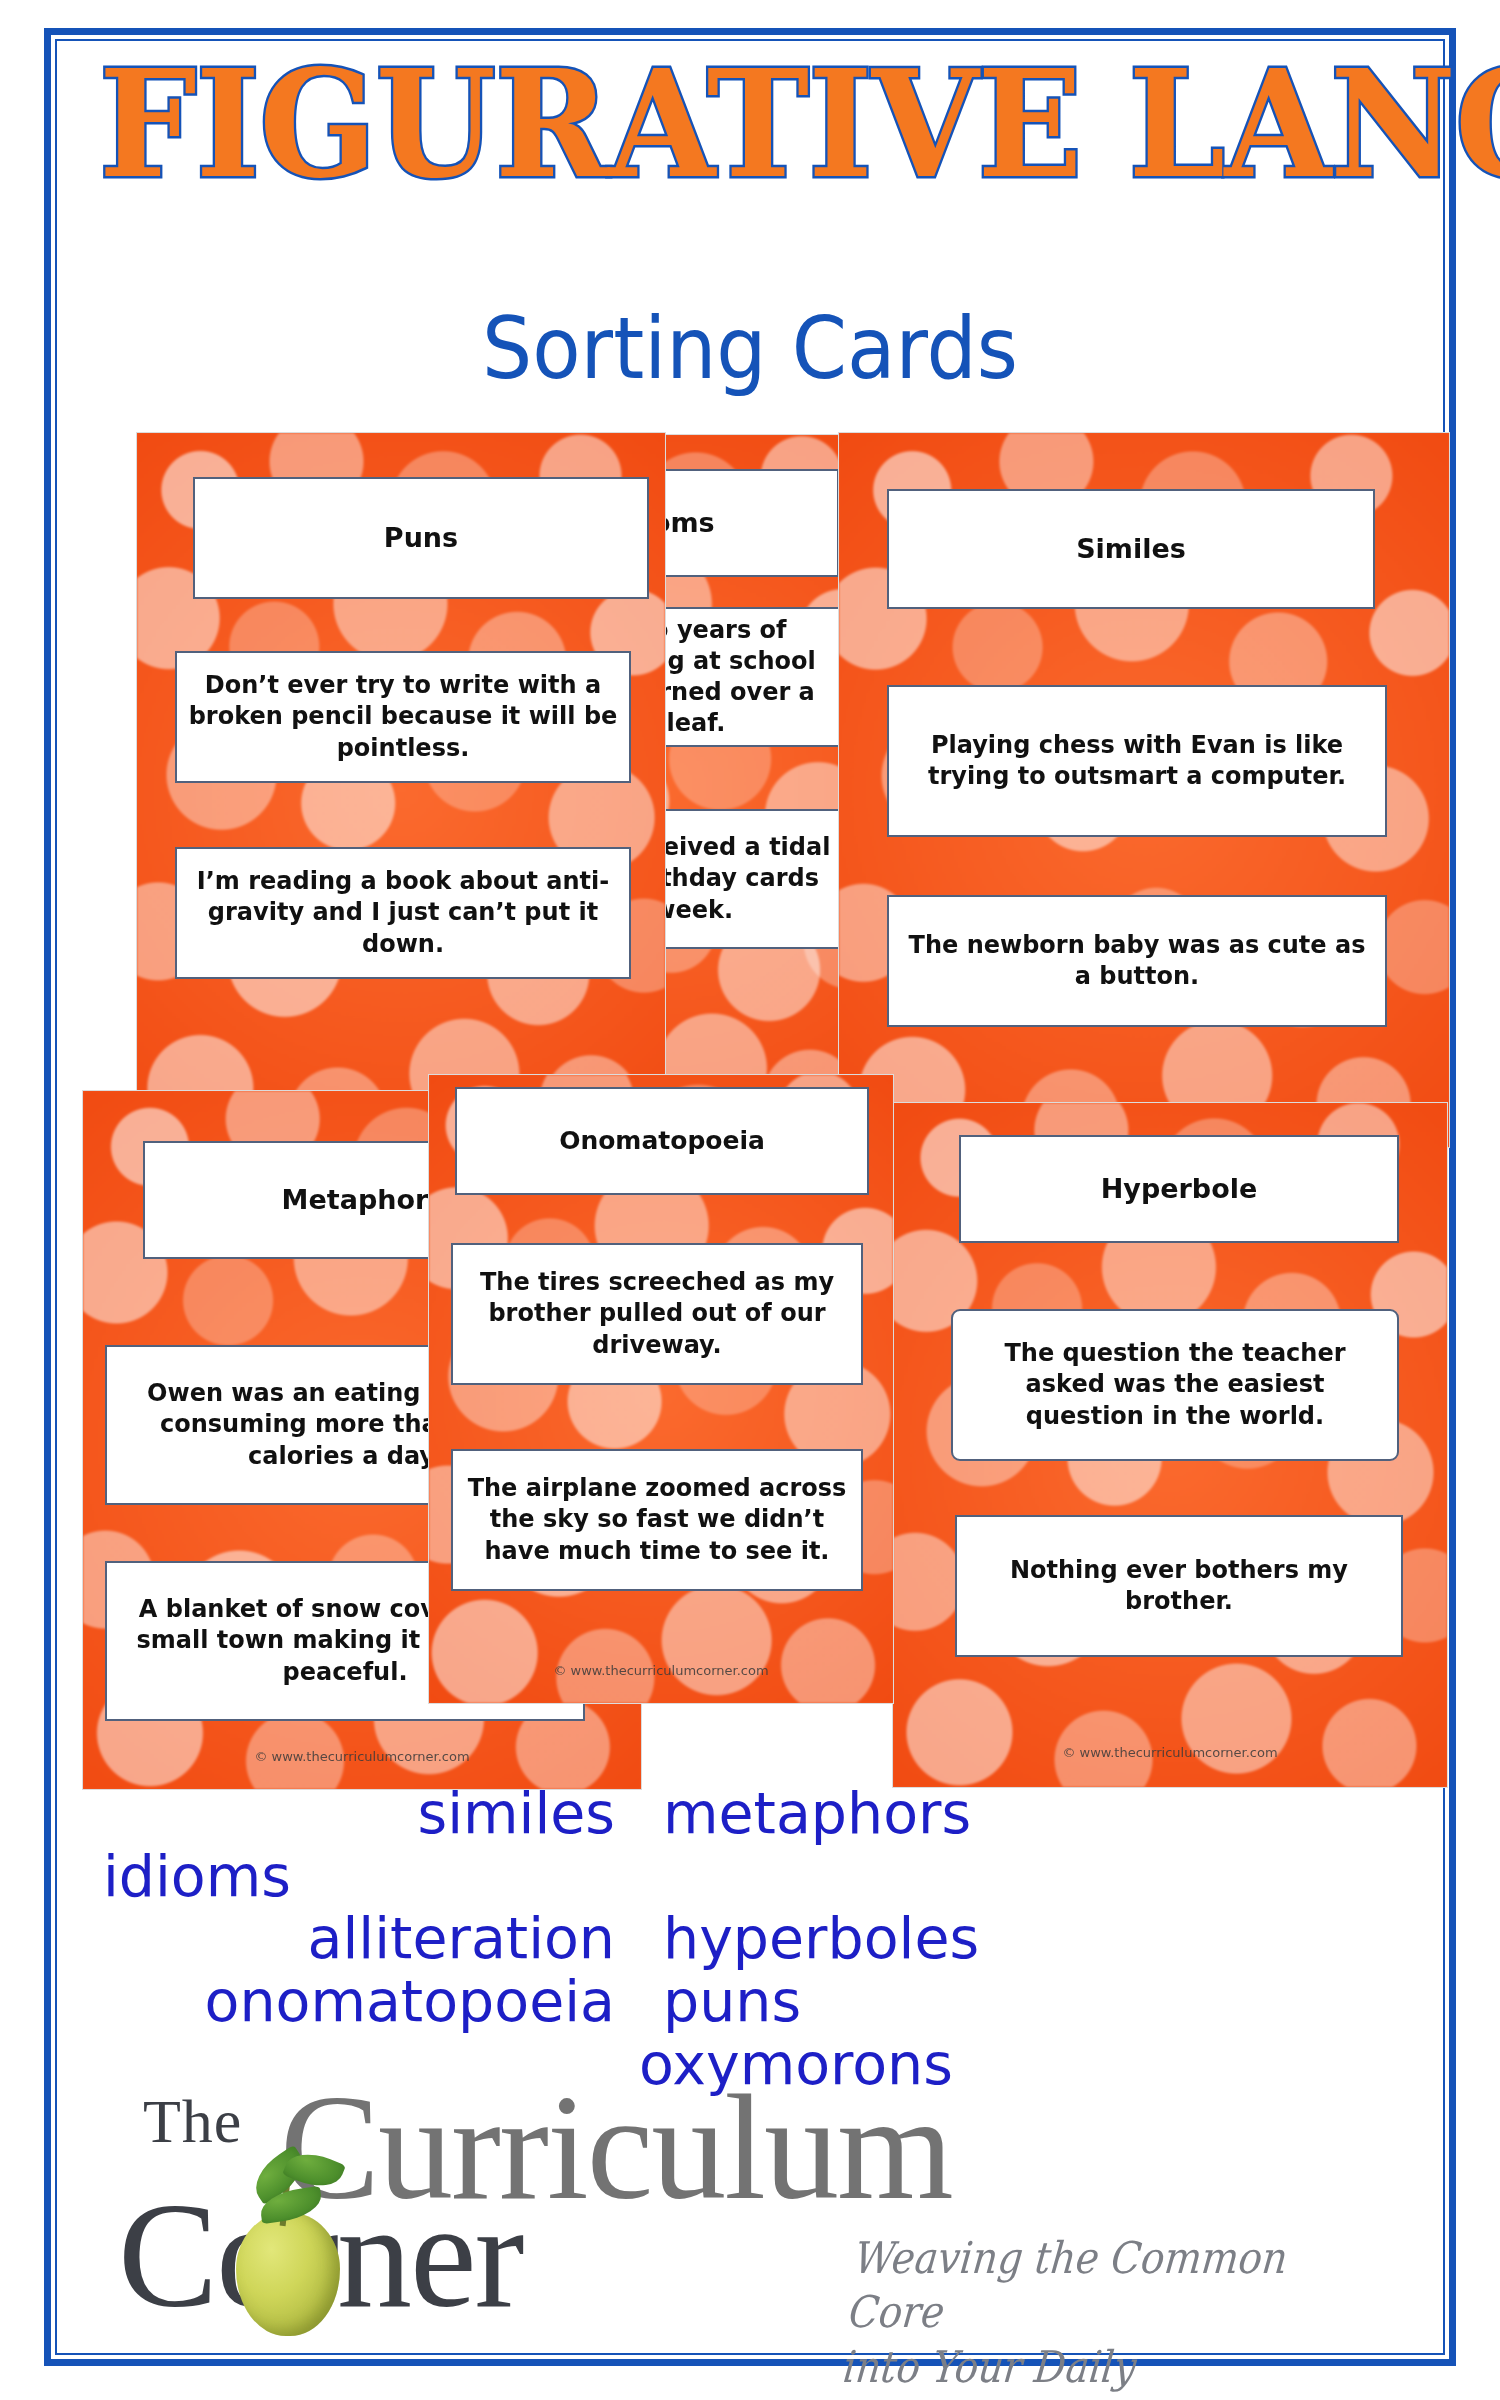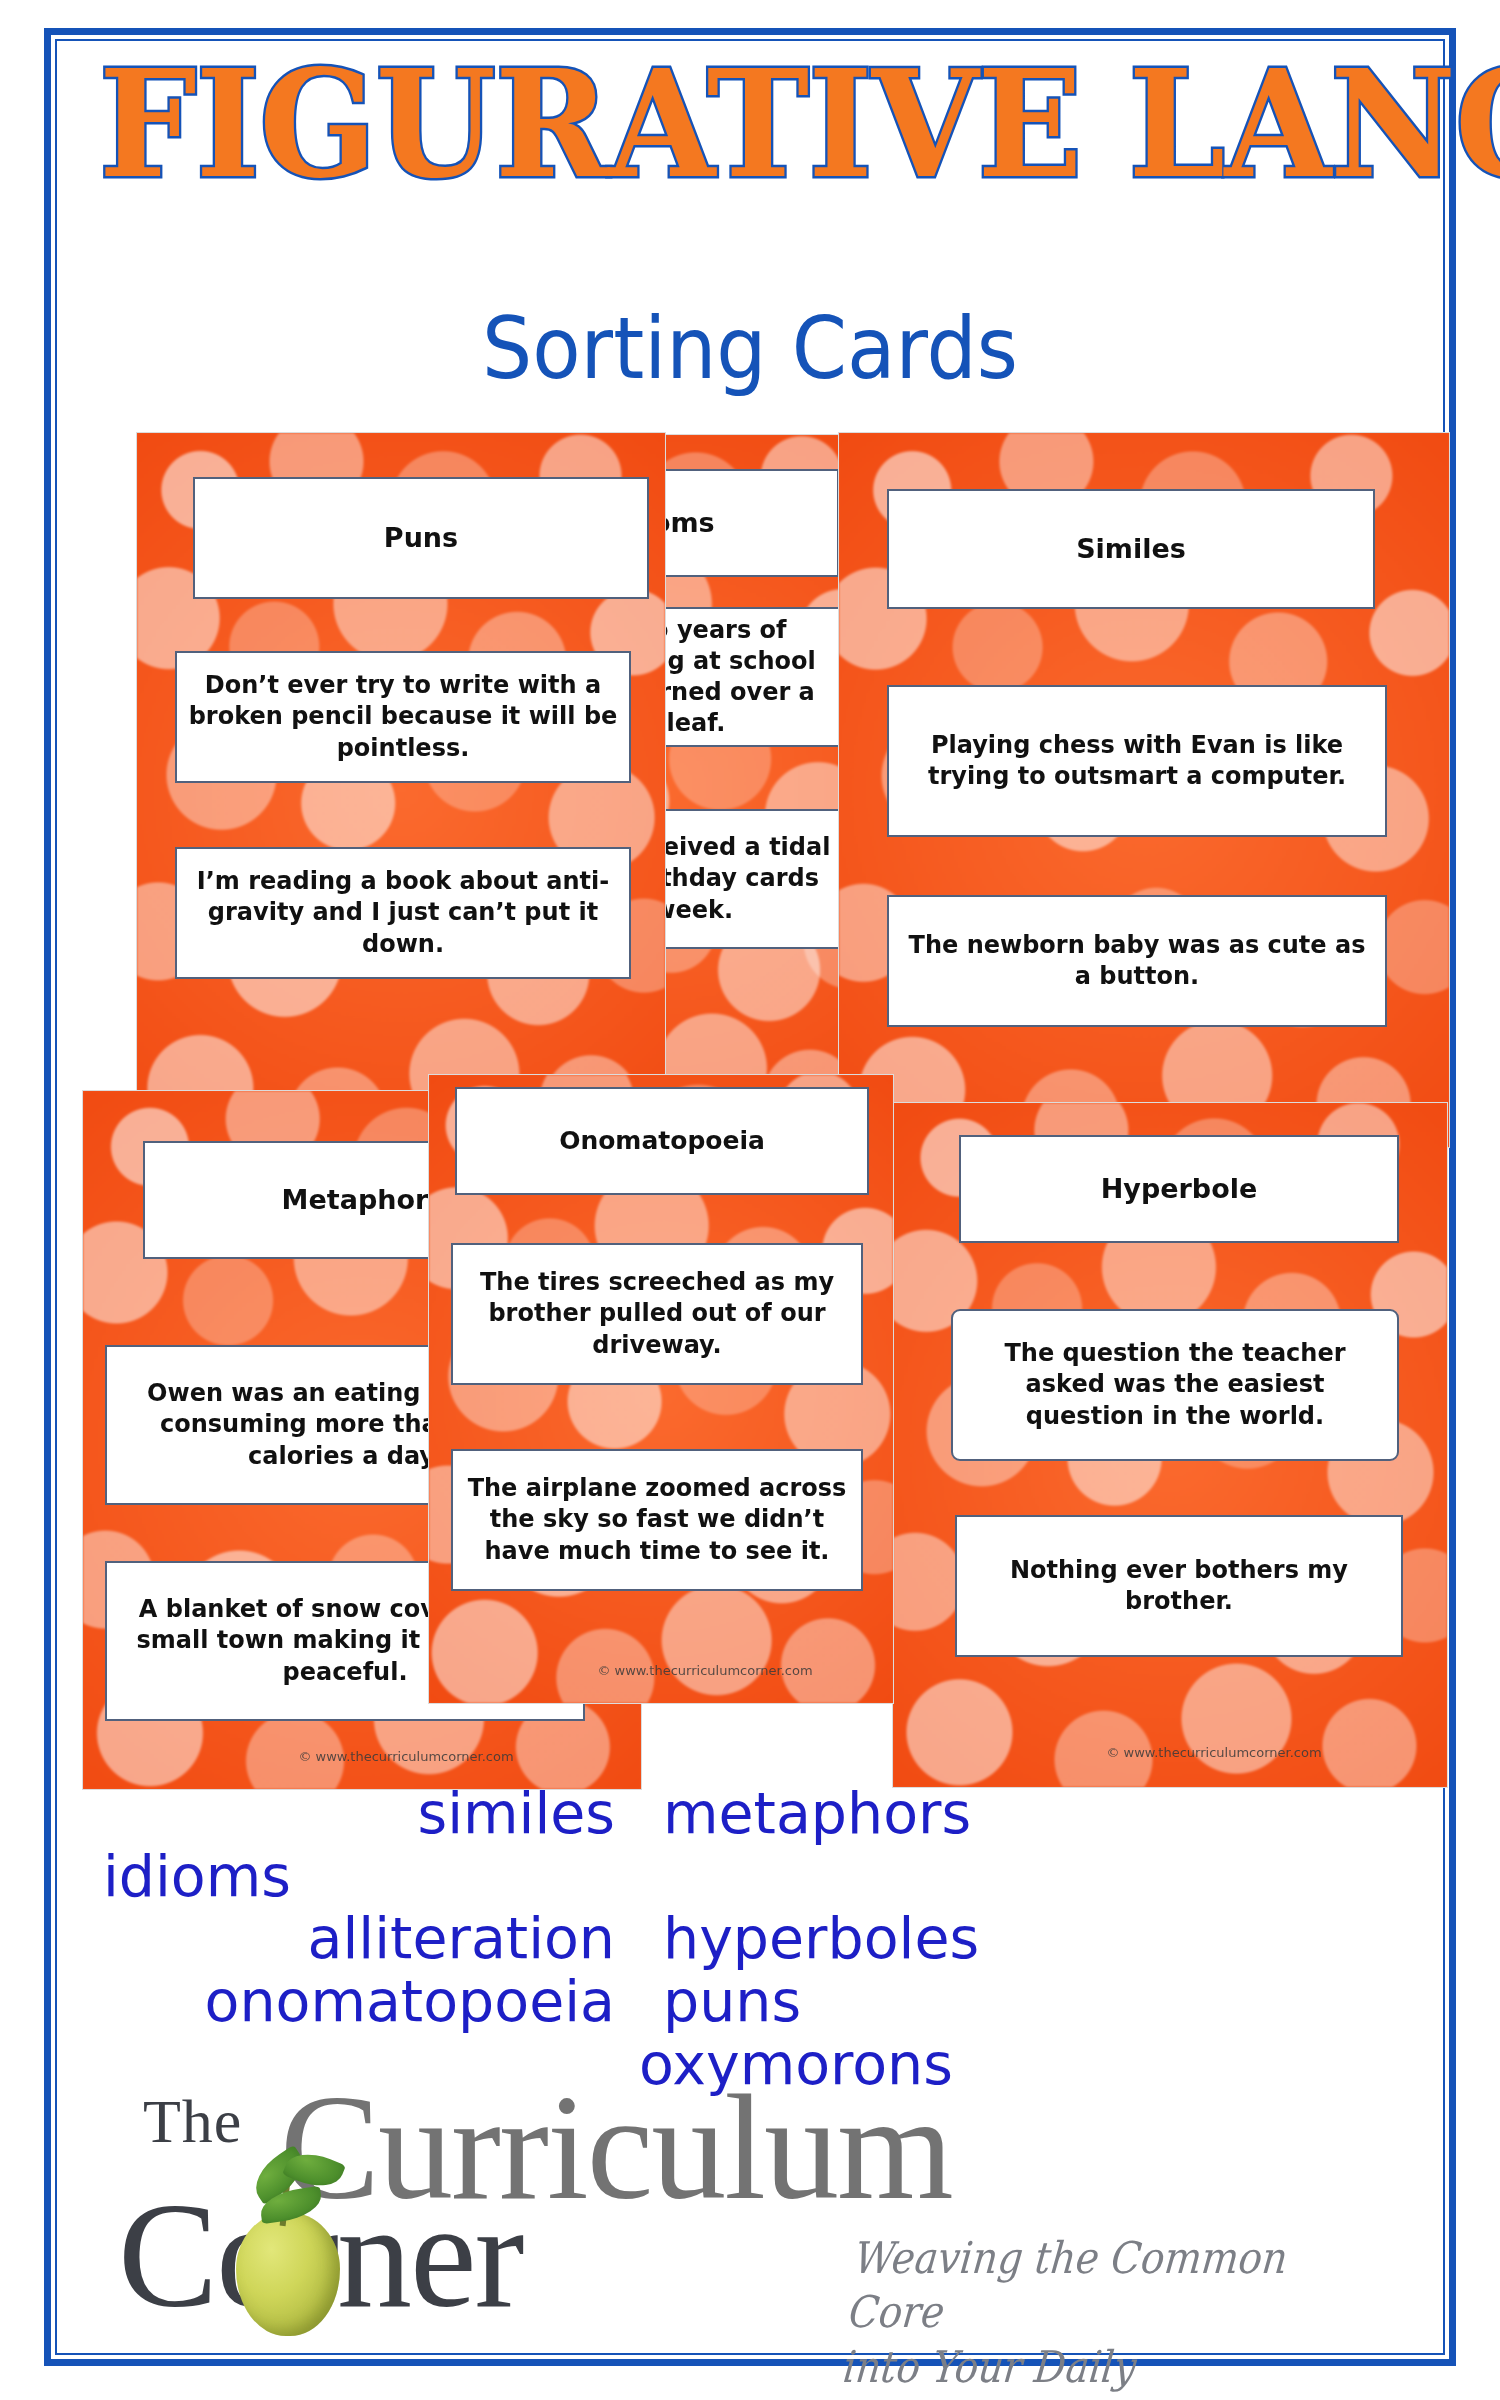--- a/index.html
+++ b/index.html
@@ -133,21 +133,20 @@
 
   .credit {
     position: absolute;
     width: 100%;
     text-align: center;
     font-family: "DejaVu Sans", sans-serif;
     font-size: 13px;
     font-weight: normal;
     color: #3a3a3a;
     opacity: .85;
-    margin-left: 44px;
   }
 
   
   #wordlist {
     position: absolute;
     left: 55px; top: 1782px;
     width: 1390px;
     color: #1d1fc6;
     font-family: "DejaVu Sans", sans-serif;
     font-size: 57px;

